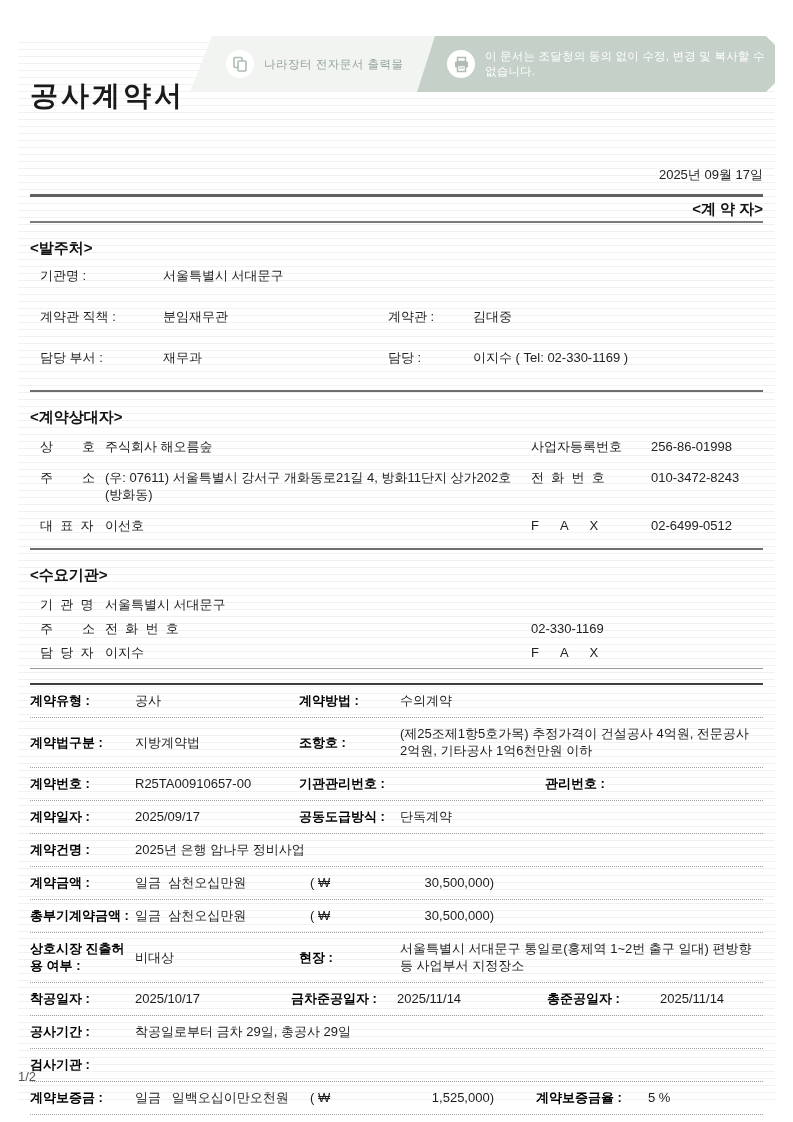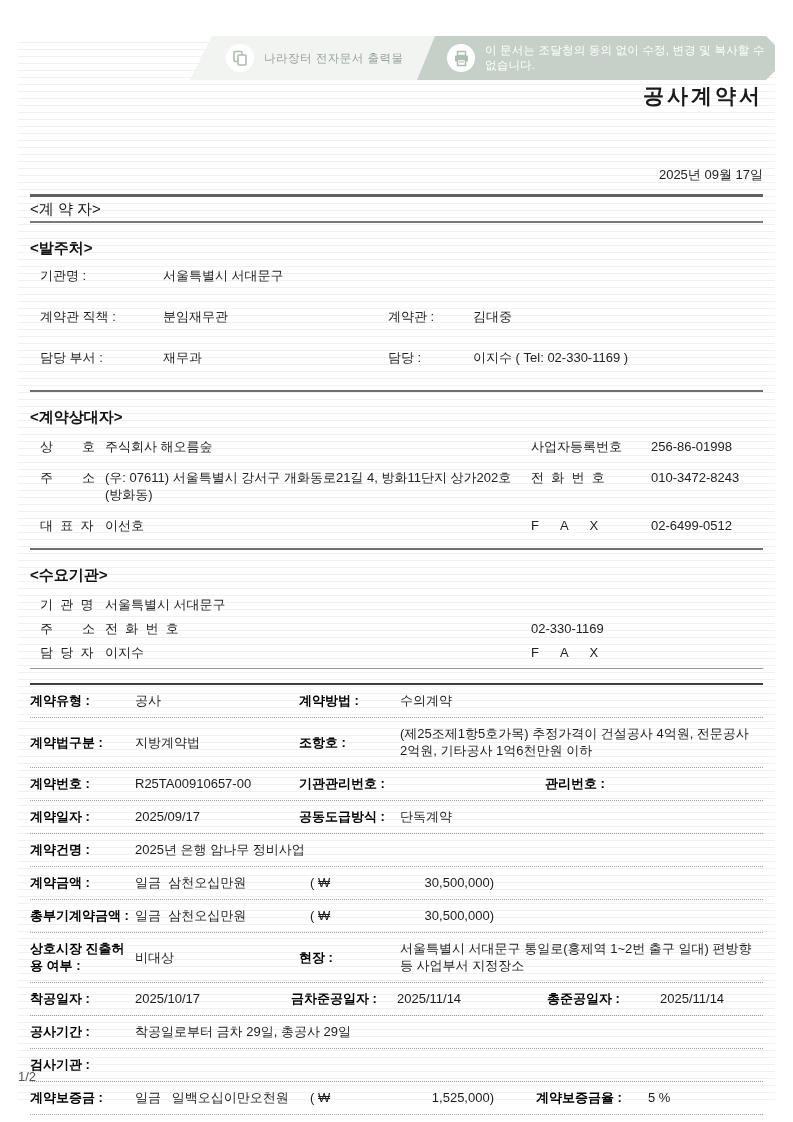--- a/index.html
+++ b/index.html
@@ -6,47 +6,47 @@
   body { background:#ffffff; font-family:"Liberation Sans","DejaVu Sans",sans-serif; }
   .page {
     position:relative; width:793px; height:1122px; background:#ffffff; overflow:hidden;
   }
   .inner {
     position:absolute; left:18px; right:18px; top:36px; bottom:18px;
     background:repeating-linear-gradient(to bottom, #ffffff 0px, #ffffff 6px, #f1f1f1 6px, #f1f1f1 7px);
     padding:0 12px;
   }
   
-  .band { position:absolute; top:0; left:172px; right:0; height:44px; display:flex; }
+  .band { position:absolute; top:0; left:172px; right:0; height:56px; display:flex; }
   .band-left {
     flex:0 0 245px; background:#f1f4f1; display:flex; align-items:center; gap:10px;
     padding-left:36px; clip-path:polygon(22px 0, 100% 0, 100% 100%, 0 100%);
   }
   .band-right {
     flex:1; margin-left:-18px; background:#c5d0c8; color:#ffffff;
     display:flex; align-items:center; gap:10px; padding-left:30px;
     clip-path:polygon(18px 0, calc(100% - 9px) 0, 100% 9px, 100% calc(100% - 9px), calc(100% - 9px) 100%, 0 100%);
   }
   .circle {
     width:28px; height:28px; border-radius:50%; background:#ffffff;
     display:flex; align-items:center; justify-content:center; flex:0 0 28px;
   }
   .badge-text-left { font-size:11.5px; color:#96a59a; letter-spacing:0.5px; }
   .badge-text-right { font-size:11.5px; color:#ffffff; letter-spacing:0.2px; }
   
-  .doc-title { margin-top:40px; text-align:right; font-size:21px; font-weight:bold; color:#1a1a1a; letter-spacing:3px; line-height:40px; }
+  .doc-title { margin-top:40px; text-align:left; font-size:28px; font-weight:bold; color:#1a1a1a; letter-spacing:3px; line-height:40px; }
   .doc-date { margin-top:50px; text-align:right; font-size:13px; color:#222; line-height:18px; }
   
   .hr-thick { margin-top:10px; border-top:3px solid #616161; }
   .hr-mid   { border-top:2px solid #7a7a7a; }
   .hr-div   { border-top:2px solid #6e6e6e; }
   .hr-thin  { border-top:1px solid #9b9b9b; }
   .hr-dark  { border-top:2px solid #3f3f3f; }
   
-  .center-head { margin:3px 0; text-align:left; font-size:15px; font-weight:normal; color:#111; line-height:18px; }
+  .center-head { margin:3px 0; text-align:right; font-size:15px; font-weight:bold; color:#111; line-height:18px; }
   .sec-head { font-size:15px; font-weight:bold; color:#111; line-height:18px;margin-top:16px; }
   .ord-rows { margin-top:10px; }
   .g-ord { display:grid; grid-template-columns:123px 225px 85px 1fr; padding-left:10px; margin-bottom:24px; font-size:13px; color:#222; line-height:17px; }
   .cp-rows { margin-top:12px; }
   .g-cp { display:grid; grid-template-columns:65px 1fr 120px 112px; padding-left:10px; margin-bottom:14px; font-size:13px; color:#222; line-height:17px; }
   .dm-rows { margin-top:12px; }
   .g-dm { display:grid; grid-template-columns:65px 1fr 120px 112px; padding-left:10px; margin-bottom:7px; font-size:13px; color:#222; line-height:17px; }
   .cell { white-space:pre-wrap; padding-right:6px; }
   
   .trow { display:grid; align-items:center; border-bottom:1px dotted #a0a0a0; padding:7px 0 8px 0; font-size:13px; line-height:17px; min-height:32px; }

